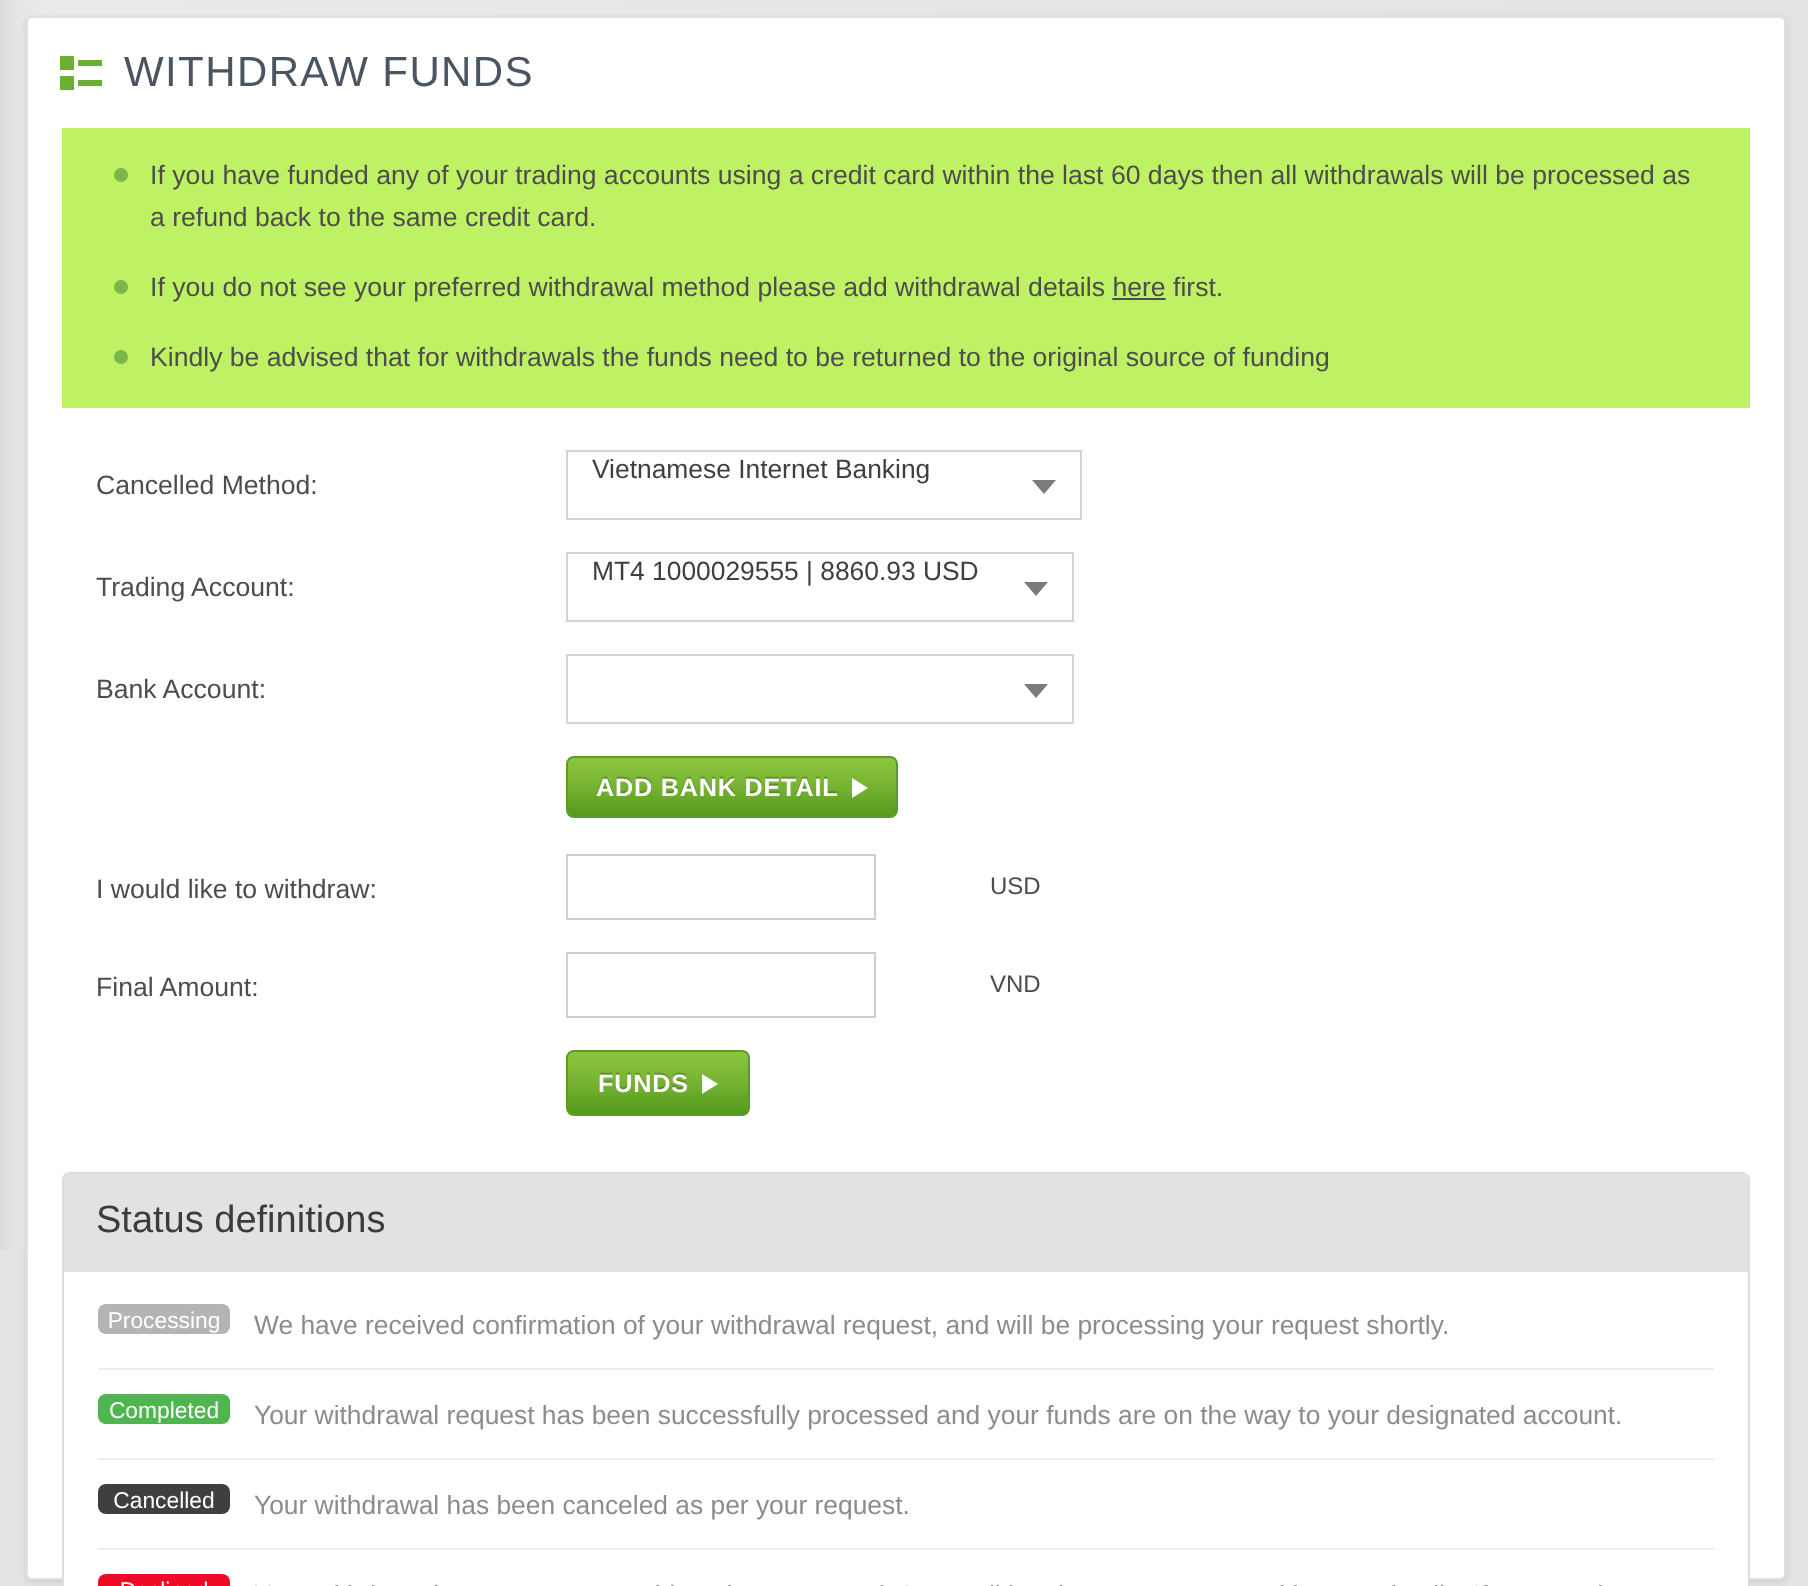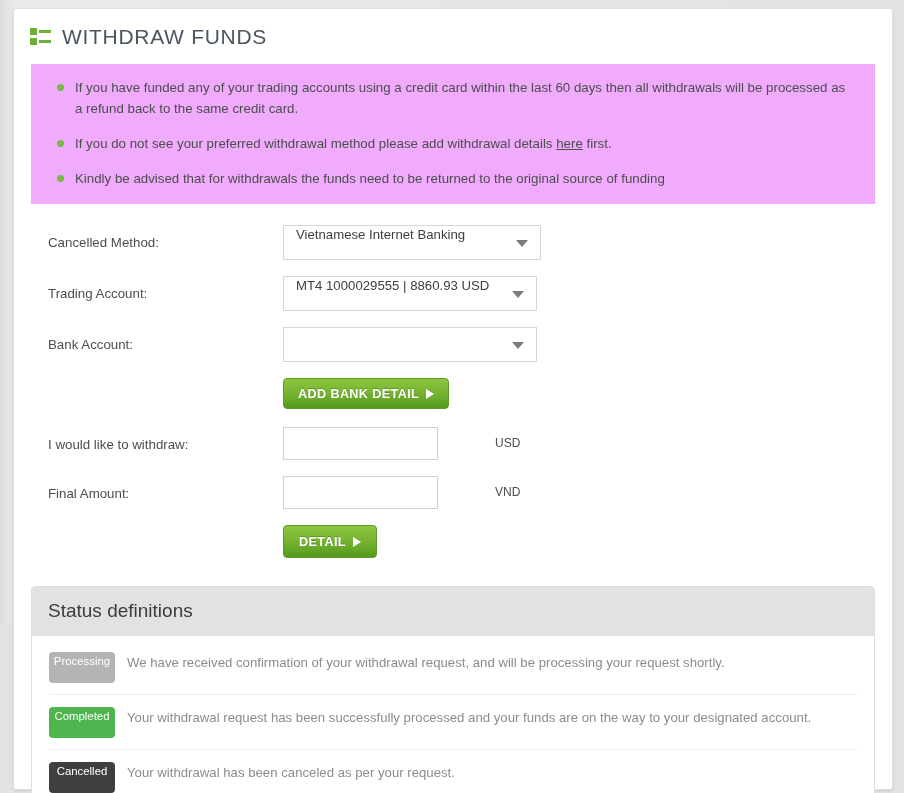--- a/index.html
+++ b/index.html
@@ -50,21 +50,21 @@
     font-size: 21px;
     color: #4a5561;
     letter-spacing: 0.7px;
     font-weight: 400;
     line-height: 1;
   }
 
   
   .notice {
     margin: 17px 17px 0 17px;
-    background: #f0abfc;
+    background: #bef264;
     padding: 13px 20px 13px 18px;
   }
   .notice ul { margin: 0; padding: 0; list-style: none; }
   .notice li {
     position: relative;
     padding: 0 0 0 26px;
     margin-bottom: 14px;
     font-size: 13.3px;
     color: #4d4d4d;
     line-height: 1.58;
@@ -189,21 +189,21 @@
     border-bottom: 1px solid #eeeeee;
   }
   .status-row:last-child { border-bottom: none; }
   .badge {
     flex: none;
     width: 66px;
     text-align: center;
     color: #ffffff;
     font-size: 11.4px;
     border-radius: 4px;
-    padding: 3px 0 16px 0;
+    padding: 3px 0 0 0;
     margin-top: 1px;
   }
   .status-text {
     margin-left: 12px;
     font-size: 13.2px;
     color: #8c8c8c;
     line-height: 1.6;
     padding-top: 1px;
   }
 </style>
@@ -277,21 +277,21 @@
       </div>
 
       <div class="form-row">
         <div class="label">Final Amount:</div>
         <input class="text-input" type="text" placeholder="" style="">
         <span class="currency">VND</span>
       </div>
 
       <div class="btn-row submit">
         <button class="btn submit-btn">
-          <span>DETAIL</span>
+          <span>FUNDS</span>
           <span class="tri"></span>
         </button>
       </div>
     </div>
 
     <div class="status-panel">
       <div class="status-head">Status definitions</div>
       <div class="status-body">
 
         <div class="status-row">

